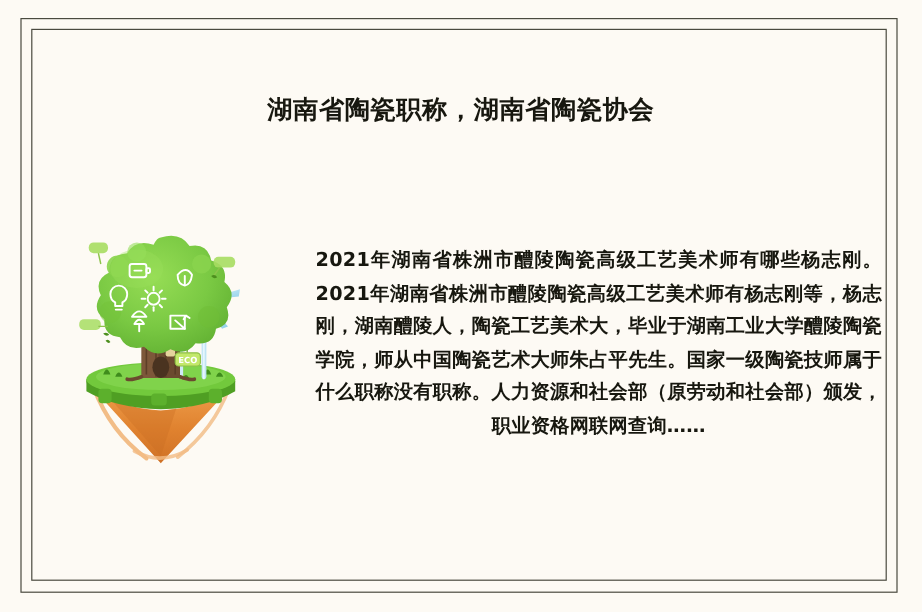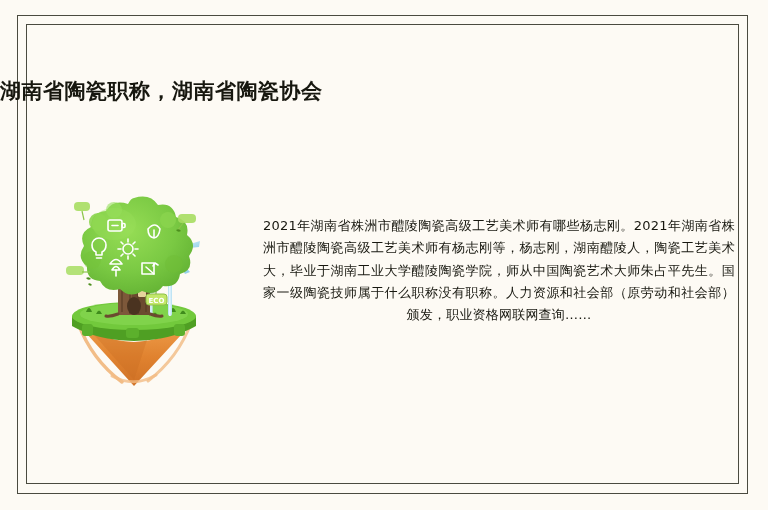--- a/index.html
+++ b/index.html
@@ -36,20 +36,21 @@
     box-sizing: border-box;
     pointer-events: none;
   }
 
   
   .page-title {
     position: absolute;
     left: 0;
     top: 78px;
     width: 768px;
+    text-align: center;
     font-size: 21px;
     font-weight: bold;
     color: #17170f;
     letter-spacing: 0.5px;
     line-height: 1.3;
   }
 
   
   .content {
     position: absolute;
@@ -70,24 +71,24 @@
   .illustration svg {
     display: block;
     width: 165px;
     height: 200px;
   }
 
   
   .body-text {
     position: absolute;
     left: 263px;
-    top: 40px;
+    top: 28px;
     width: 472px;
-    font-size: 13px;
-    font-weight: normal;
+    font-size: 16px;
+    font-weight: bold;
     color: #17170f;
     line-height: 1.72;
     text-align: justify;
     text-align-last: center;
     letter-spacing: 0.2px;
   }
 </style>
 </head>
 <body>
 

